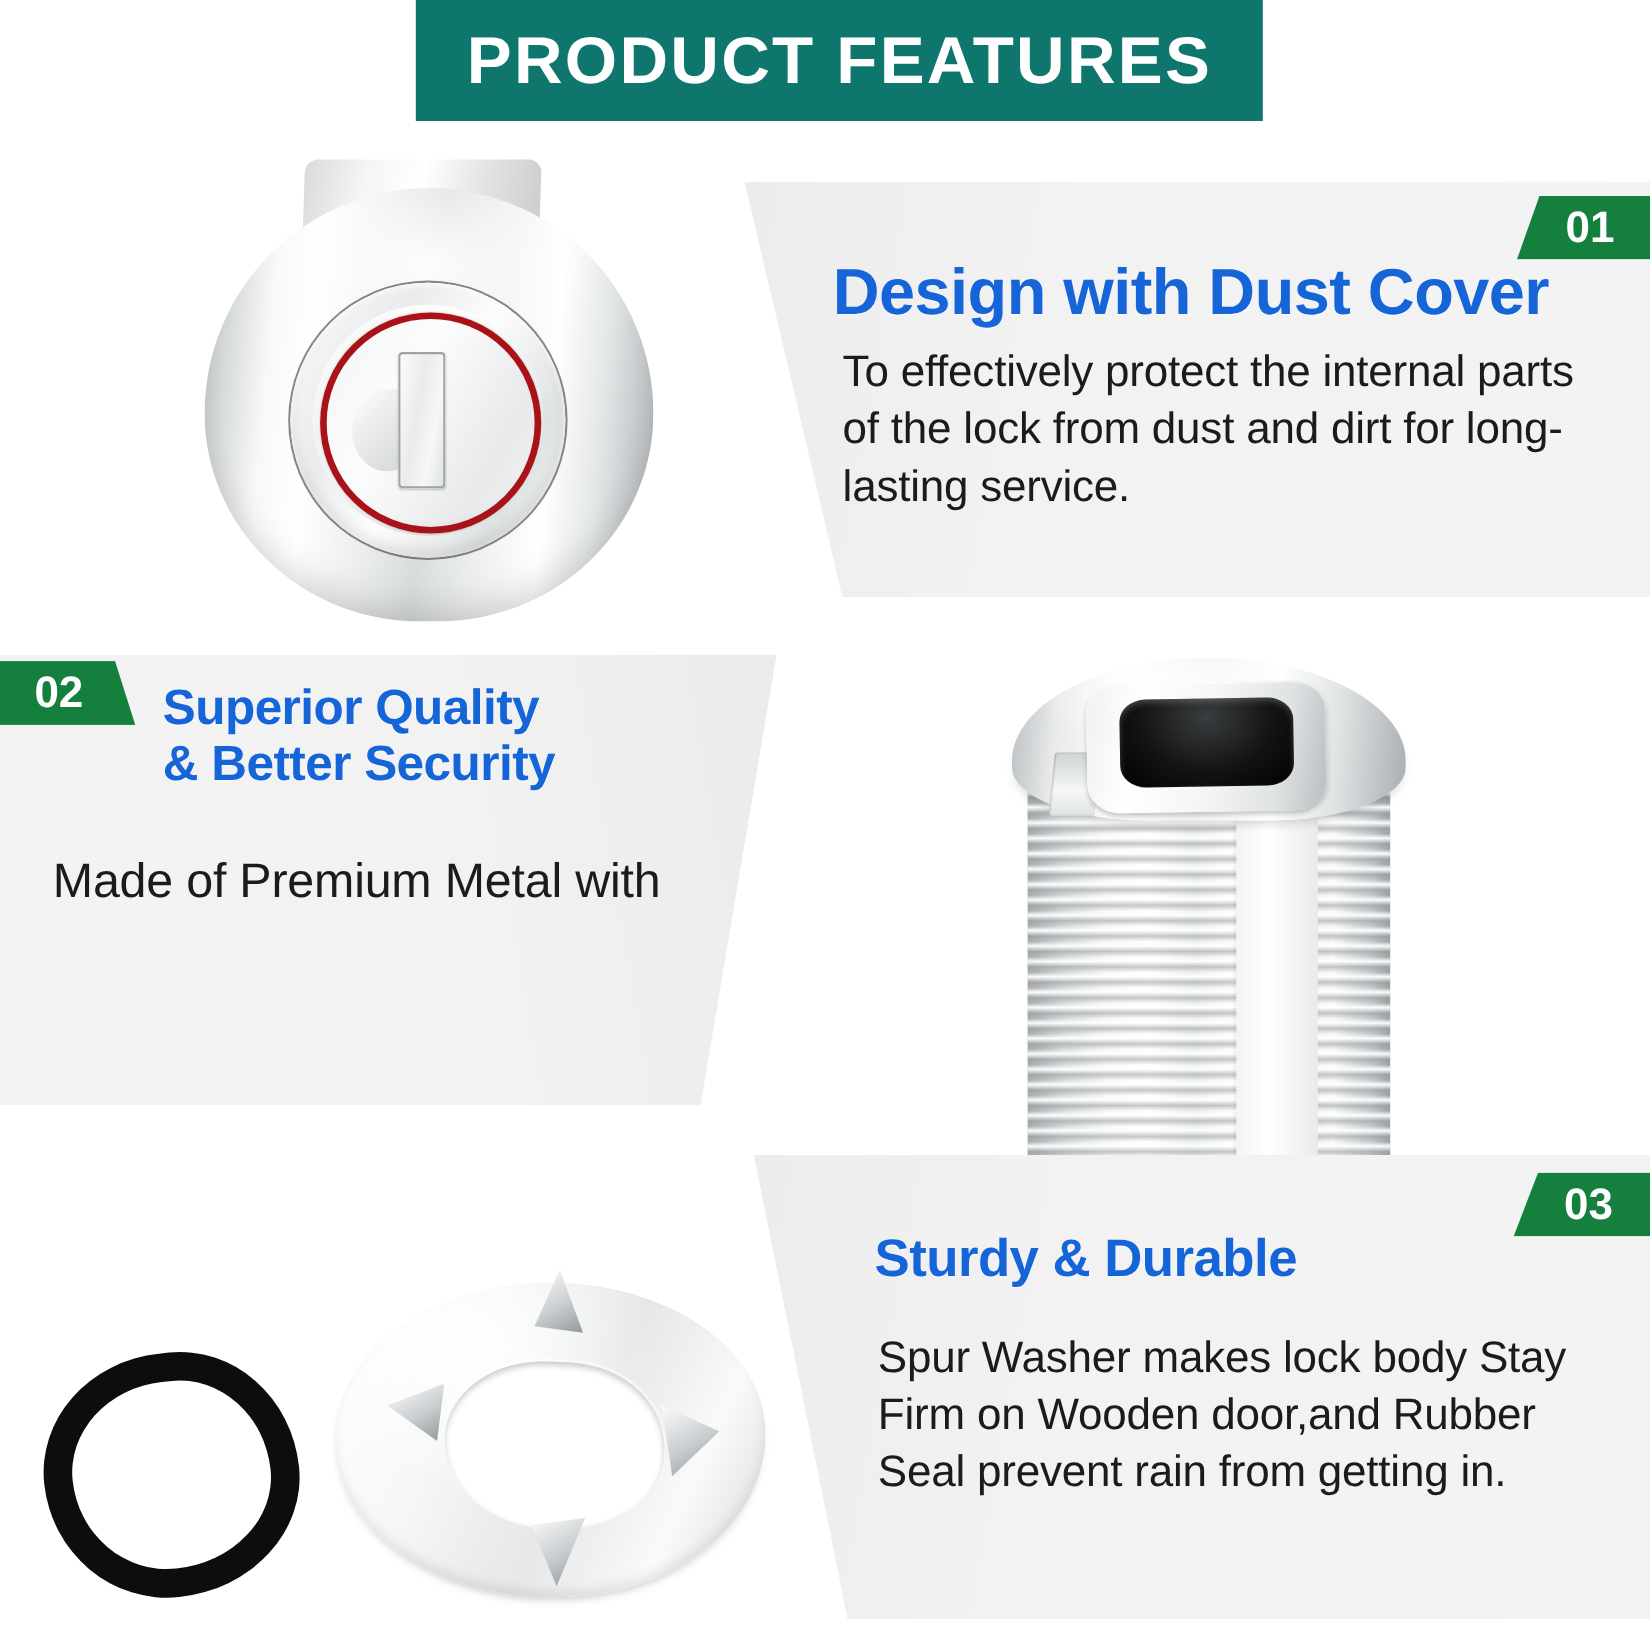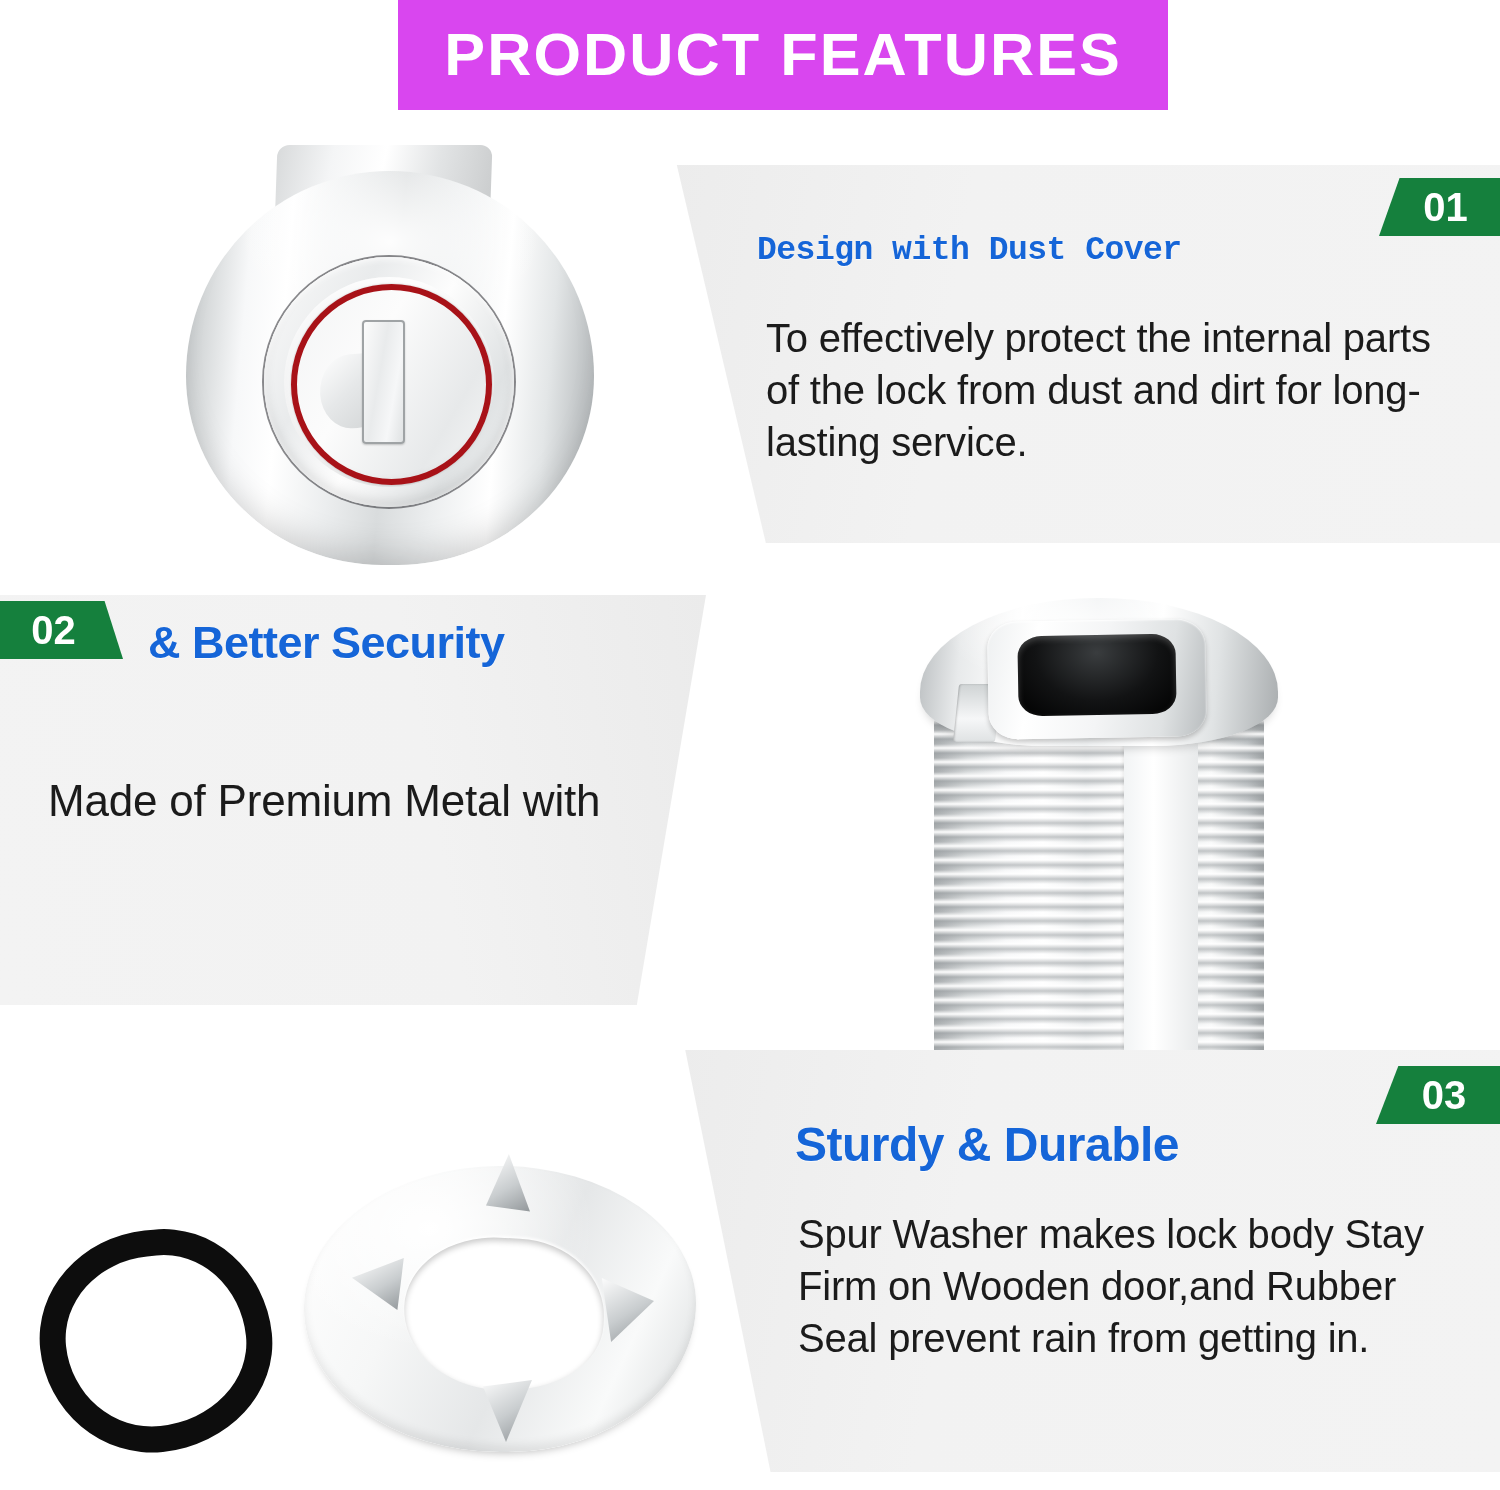--- a/index.html
+++ b/index.html
@@ -5,22 +5,22 @@
   html,body{margin:0;padding:0;background:#ffffff;}
   body{
     width:1500px;height:1490px;position:relative;overflow:hidden;
     font-family:"Liberation Sans","DejaVu Sans",sans-serif;
     background:#ffffff;
   }
 
   
   .banner{
     position:absolute;left:378px;top:0;width:770px;height:110px;
-    background:#d946ef;
-    display:flex;align-items:center;justify-content:center;margin-left:20px;
+    background:#0f766e;
+    display:flex;align-items:center;justify-content:center;
   }
   .banner-title{
     color:#ffffff;font-size:60px;font-weight:bold;
     letter-spacing:2px;line-height:1;
     white-space:nowrap;
     transform:scaleX(1.02);
   }
 
   
   .panel{position:absolute;background:#f1f1f1;}
@@ -66,21 +66,21 @@
   .feat-title{
     position:absolute;color:#1565d8;font-weight:bold;
     line-height:1.14;letter-spacing:-0.5px;
     text-shadow:0 1px 0 rgba(255,255,255,.7);
   }
   .feat-body{
     position:absolute;color:#1b1b1b;
     line-height:1.30;letter-spacing:-0.2px;
   }
 
-  .t01{left:757px;top:232px;font-size:33px;font-family:Liberation Mono, monospace;}
+  .t01{left:757px;top:232px;font-size:59px;}
   .b01{left:766px;top:312px;width:700px;font-size:40px;}
 
   .t02{left:148px;top:617px;font-size:45px;width:520px;}
   .b02{left:48px;top:772px;width:630px;font-size:44px;}
 
   .t03{left:795px;top:1118px;font-size:48px;}
   .b03{left:798px;top:1208px;width:660px;font-size:40px;}
 
   
 
@@ -250,20 +250,21 @@
   <div class="lh-key"></div>
 </div>
 
 <div class="panel panel-02"></div>
 
 <div class="badge badge-02">
   <span>02</span>
 </div>
 
 <div class="feat-title t02">
+  <div>Superior Quality</div>
   <div>&amp; Better Security</div>
 </div>
 <div class="feat-body b02">
   <div>Made of Premium Metal with</div>
 </div>
 
 <div class="barrel">
   <div class="br-shaft"></div>
   <div class="br-flat"></div>
   <div class="br-cap"></div>

